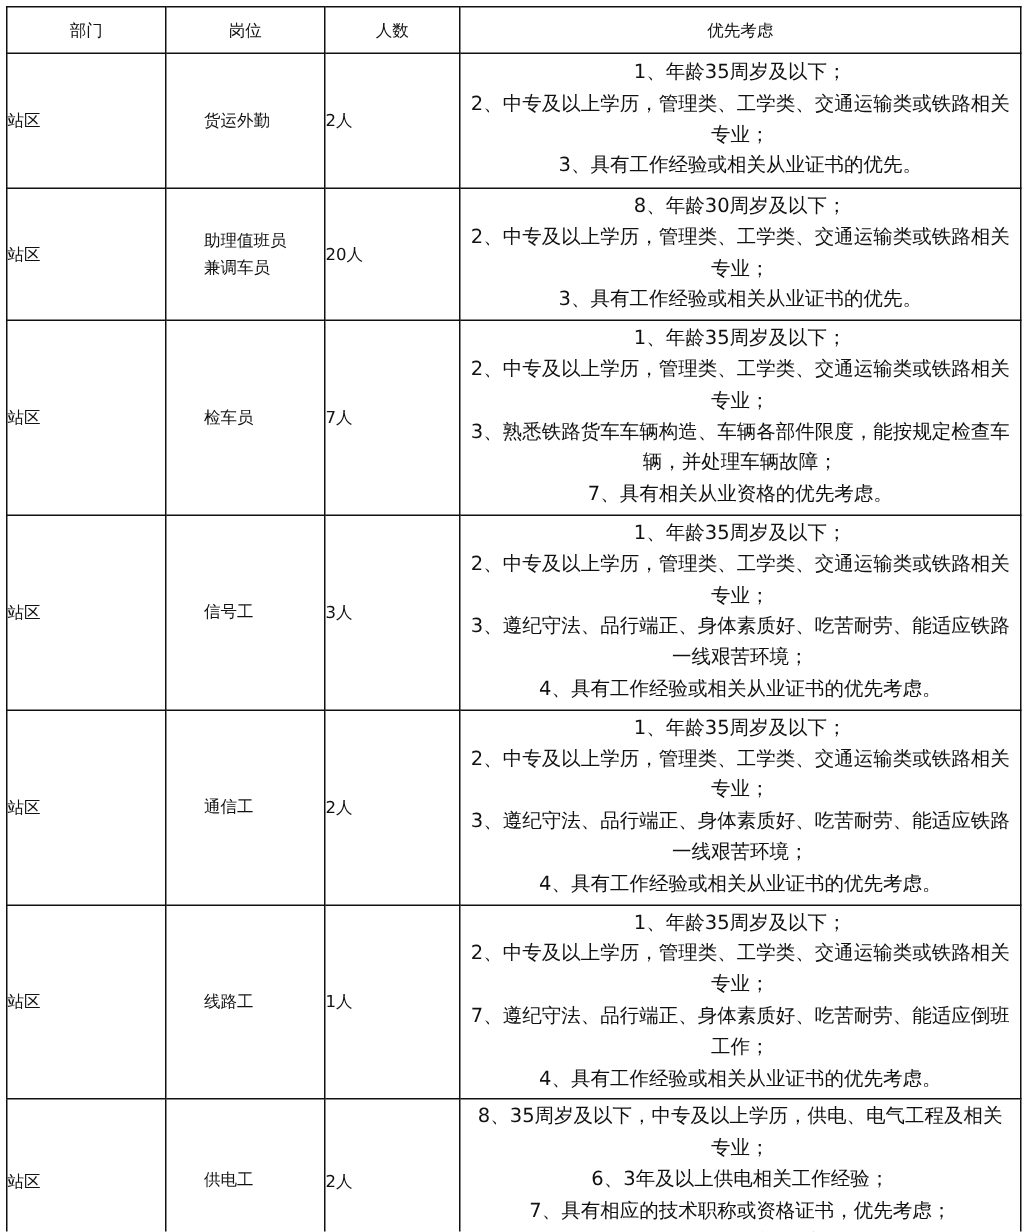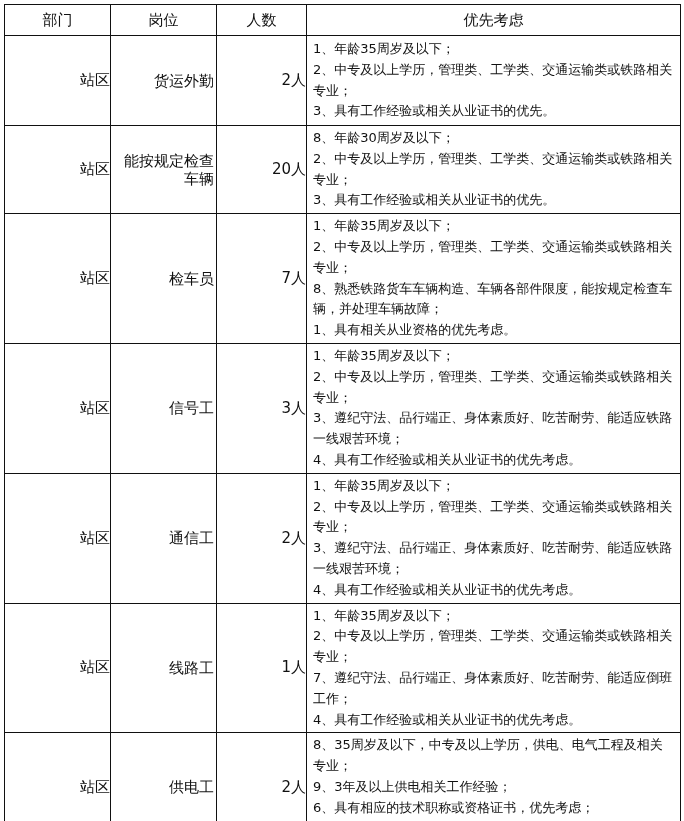--- a/index.html
+++ b/index.html
@@ -1,27 +1,27 @@
 <!DOCTYPE html>
 <html><head>
 <meta charset="utf-8">
 <style>
   html, body { margin: 0; padding: 0; background: #ffffff; }
   body { width: 684px; height: 821px; overflow: hidden; position: relative;
          font-family: "DejaVu Sans", sans-serif; color: #111; }
   table { position: absolute; left: 4px; top: 4px; border-collapse: collapse;
           table-layout: fixed; width: 676px; }
-  td, th { border: 1.5px solid #111; font-weight: normal; font-size: 15px;
+  td, th { border: 1.5px solid #111; font-weight: normal; font-size: 11px;
            padding: 0; vertical-align: middle; }
   th { height: 30px; text-align: center; }
-  td.c { text-align: right; }
-  td.req { padding: 2px 6px 2px 6px; line-height: 20.8px; text-align: left;
+  td.c { text-align: left; }
+  td.req { padding: 2px 6px 2px 6px; line-height: 20.8px; text-align: center;
            font-size: 13px; }
   .req div { white-space: normal; }
-  td.pos { padding: 0 2px; line-height: 18px; }
+  td.pos { padding: 0 25px; line-height: 18px; }
 </style>
 </head>
 <body>
 
 <table>
   <colgroup>
     <col style="width:106px">
     <col style="width:106px">
     <col style="width:90px">
     <col style="width:374px">
@@ -40,37 +40,37 @@
       <td class="c pos">货运外勤</td>
       <td class="c">2人</td>
       <td class="req">
         <div>1、年龄35周岁及以下；</div>
         <div>2、中专及以上学历，管理类、工学类、交通运输类或铁路相关专业；</div>
         <div>3、具有工作经验或相关从业证书的优先。</div>
       </td>
     </tr>
     <tr style="height:88px">
       <td class="c">站区</td>
-      <td class="c pos">能按规定检查车辆</td>
+      <td class="c pos">助理值班员兼调车员</td>
       <td class="c">20人</td>
       <td class="req">
         <div>8、年龄30周岁及以下；</div>
         <div>2、中专及以上学历，管理类、工学类、交通运输类或铁路相关专业；</div>
         <div>3、具有工作经验或相关从业证书的优先。</div>
       </td>
     </tr>
     <tr style="height:125px">
       <td class="c">站区</td>
       <td class="c pos">检车员</td>
       <td class="c">7人</td>
       <td class="req">
         <div>1、年龄35周岁及以下；</div>
         <div>2、中专及以上学历，管理类、工学类、交通运输类或铁路相关专业；</div>
-        <div>8、熟悉铁路货车车辆构造、车辆各部件限度，能按规定检查车辆，并处理车辆故障；</div>
-        <div>1、具有相关从业资格的优先考虑。</div>
+        <div>3、熟悉铁路货车车辆构造、车辆各部件限度，能按规定检查车辆，并处理车辆故障；</div>
+        <div>7、具有相关从业资格的优先考虑。</div>
       </td>
     </tr>
     <tr style="height:125px">
       <td class="c">站区</td>
       <td class="c pos">信号工</td>
       <td class="c">3人</td>
       <td class="req">
         <div>1、年龄35周岁及以下；</div>
         <div>2、中专及以上学历，管理类、工学类、交通运输类或铁路相关专业；</div>
         <div>3、遵纪守法、品行端正、身体素质好、吃苦耐劳、能适应铁路一线艰苦环境；</div>
@@ -98,20 +98,20 @@
         <div>7、遵纪守法、品行端正、身体素质好、吃苦耐劳、能适应倒班工作；</div>
         <div>4、具有工作经验或相关从业证书的优先考虑。</div>
       </td>
     </tr>
     <tr style="height:104px">
       <td class="c">站区</td>
       <td class="c pos">供电工</td>
       <td class="c">2人</td>
       <td class="req">
         <div>8、35周岁及以下，中专及以上学历，供电、电气工程及相关专业；</div>
-        <div>9、3年及以上供电相关工作经验；</div>
-        <div>6、具有相应的技术职称或资格证书，优先考虑；</div>
+        <div>6、3年及以上供电相关工作经验；</div>
+        <div>7、具有相应的技术职称或资格证书，优先考虑；</div>
         <div>4、条件优越者可适当放宽条件。</div>
       </td>
     </tr>
 
   </tbody>
 </table>
 
 </body></html>

